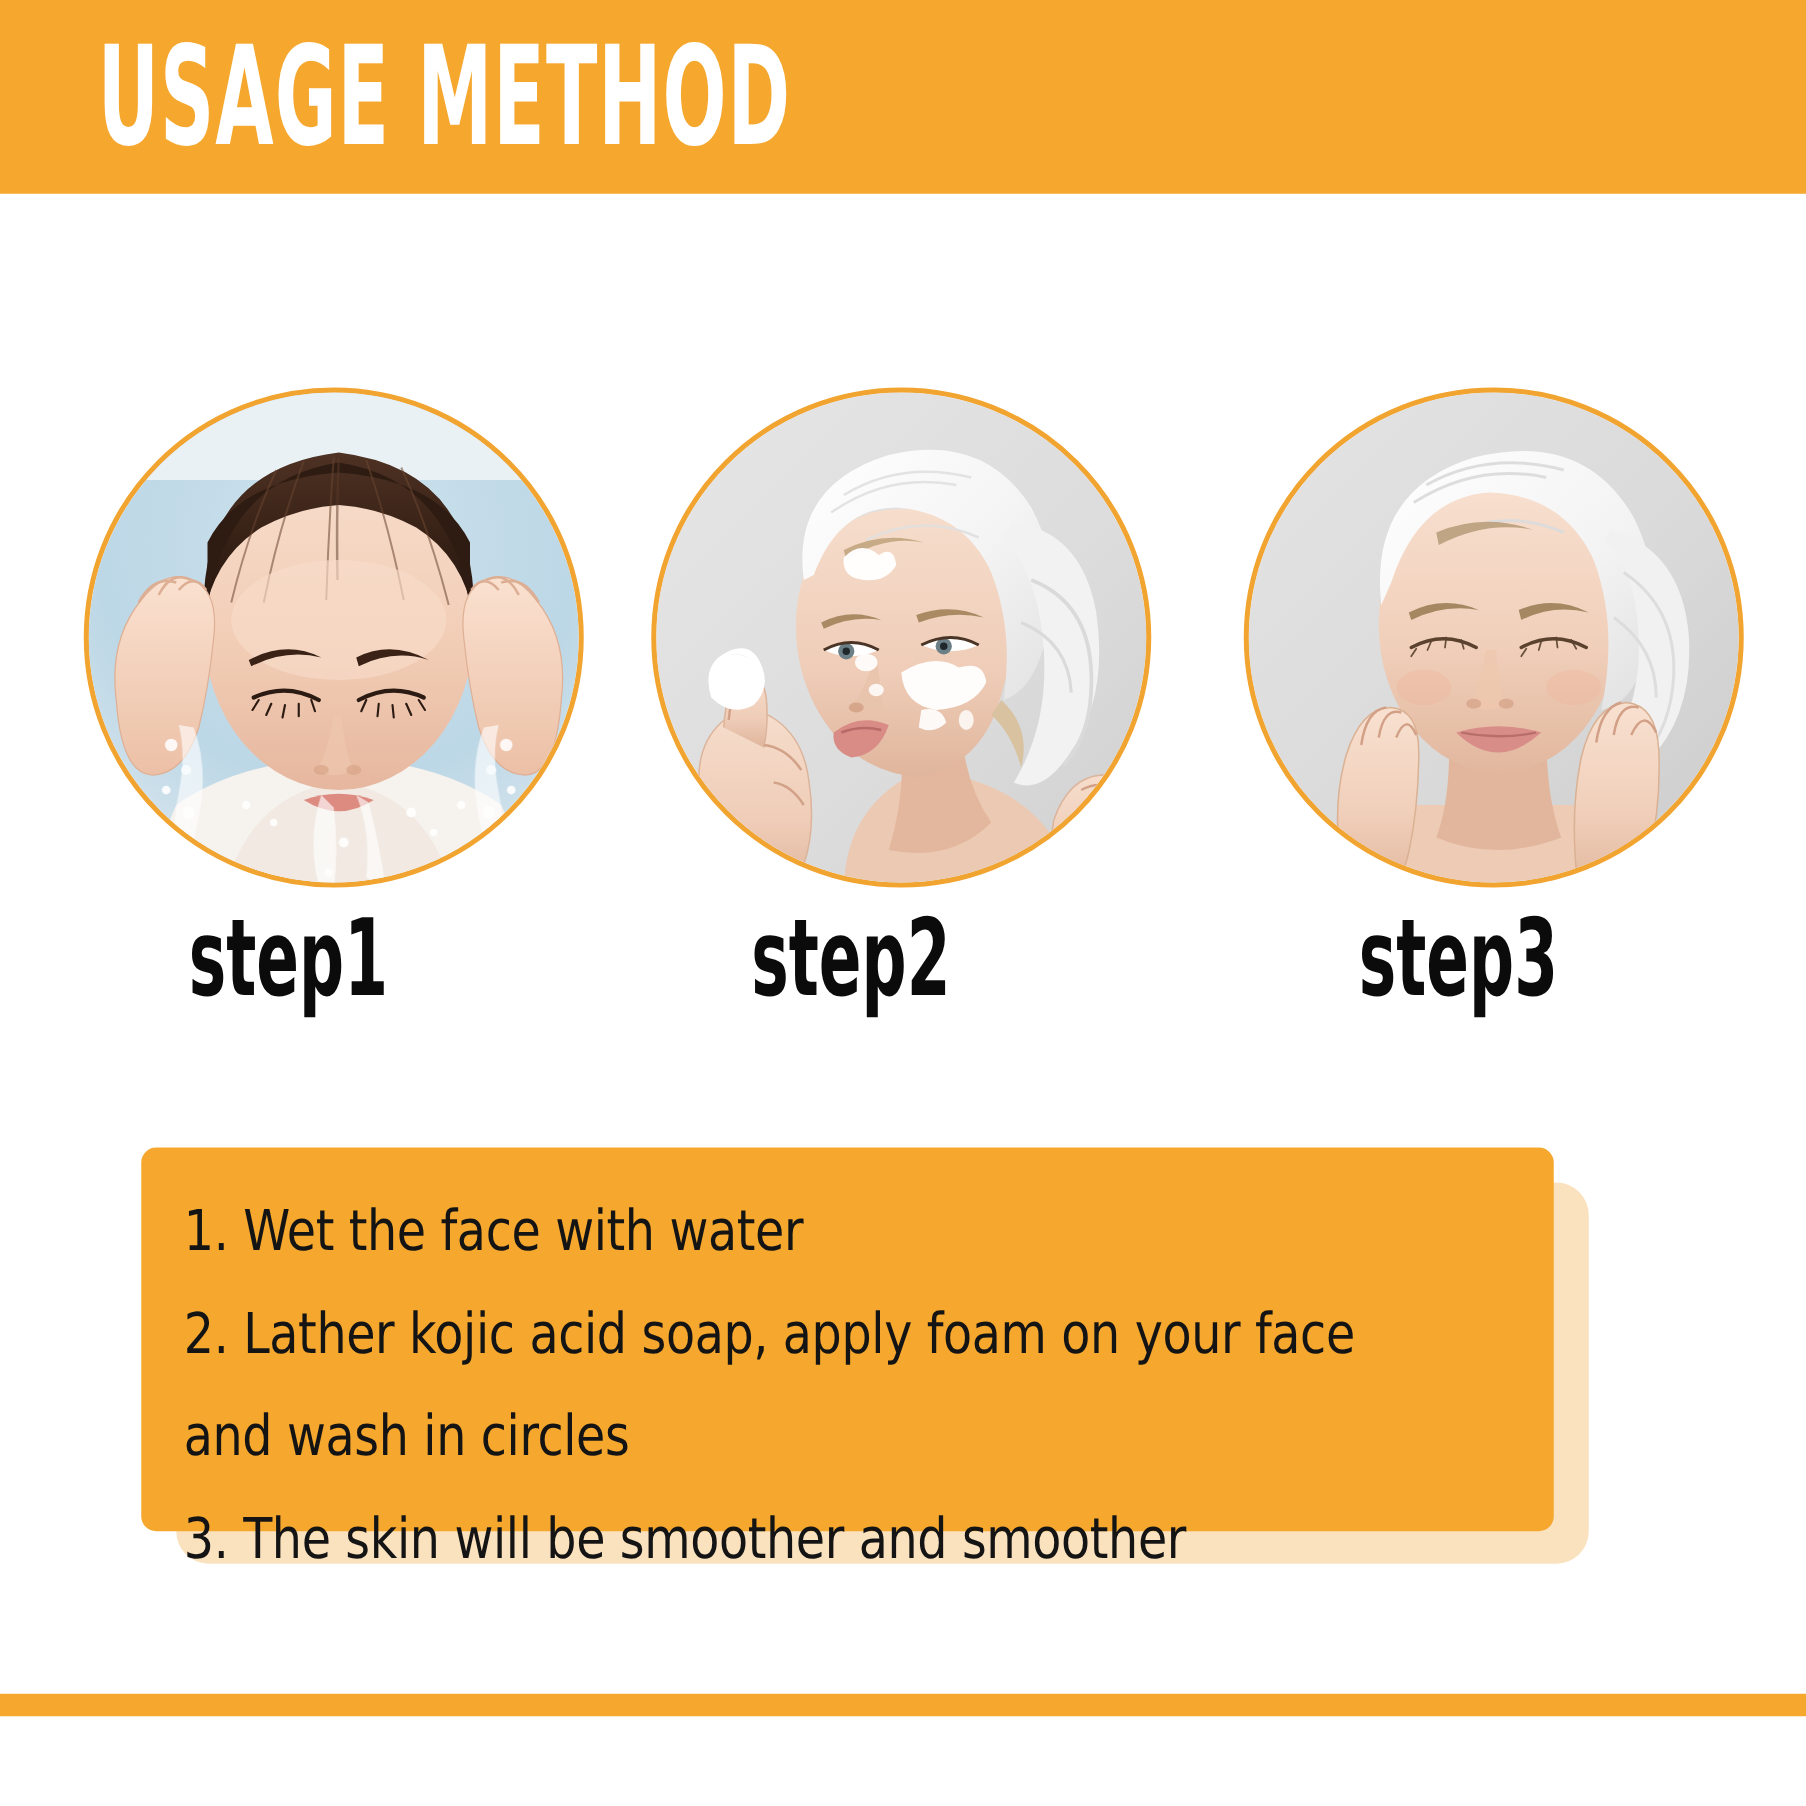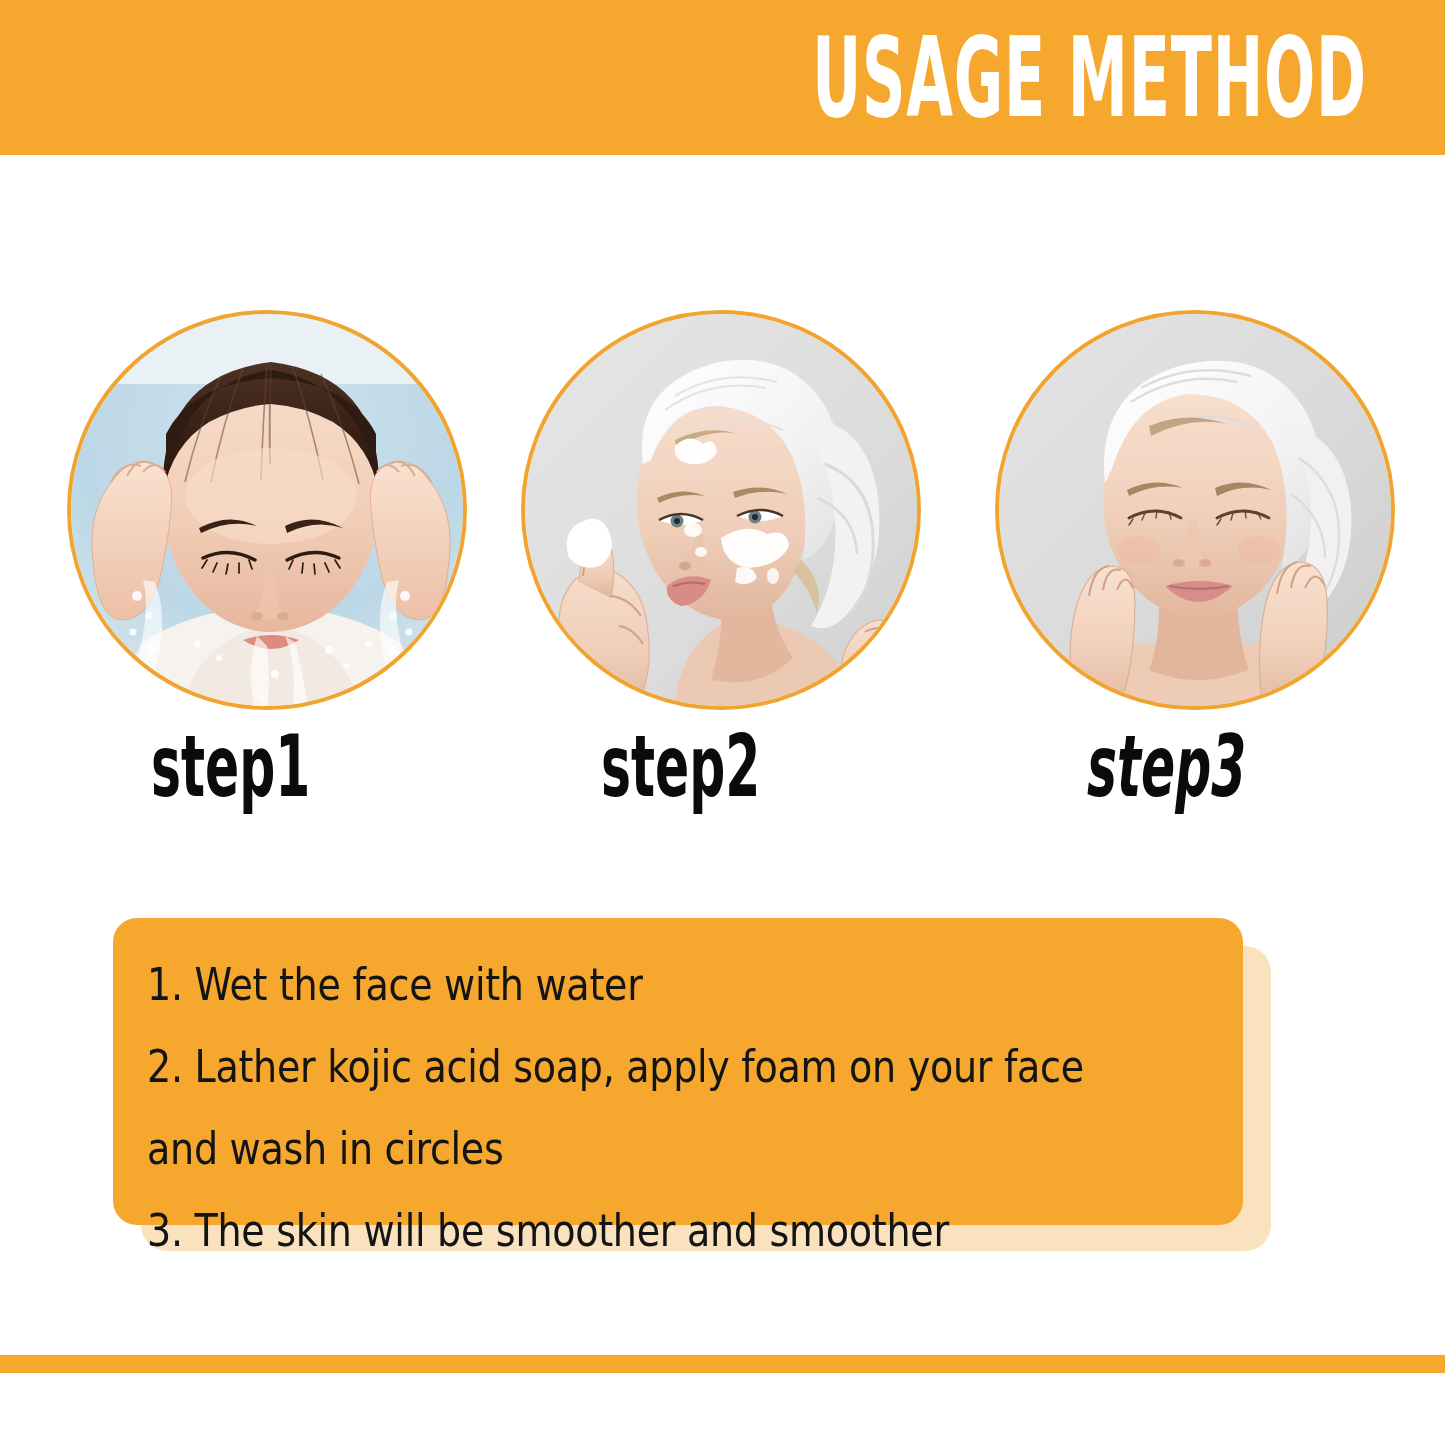--- a/index.html
+++ b/index.html
@@ -18,21 +18,21 @@
   
   .header-band {
     position: absolute;
     left: 0;
     top: 0;
     width: 1445px;
     height: 155px;
     background: #F5A72E;
     display: flex;
     align-items: center;
-    justify-content: flex-end;
+    justify-content: flex-start;
   }
   .header-title {
     color: #ffffff;
     font-family: "DejaVu Sans Condensed", "Liberation Sans Narrow", "Liberation Sans", sans-serif;
     font-weight: 700;
     font-size: 86px;
     line-height: 1;
     letter-spacing: 1px;
     transform: scaleX(0.78) scaleY(1.28);
     transform-origin: center center;
@@ -49,21 +49,21 @@
     height: 500px;
   }
   .step {
     position: absolute;
     top: 0;
     width: 405px;
     height: 500px;
   }
   .step-1 { left: 67px;  }
   .step-2 { left: 521px; }
-  .step-3 { left: 995px; font-style: italic; }
+  .step-3 { left: 995px; }
 
   .photo-circle {
     position: relative;
     width: 400px;
     height: 400px;
     border-radius: 50%;
     border: 4px solid #F2A430;
     box-sizing: border-box;
     overflow: hidden;
     background: #f0f0f0;
@@ -100,21 +100,21 @@
     background: #FAE2BF;
     border-radius: 26px;
   }
   .card {
     position: absolute;
     left: 113px;
     top: 918px;
     width: 1130px;
     height: 307px;
     background: #F5A72E;
-    border-radius: 24px;
+    border-radius: 12px;
     box-sizing: border-box;
     padding: 26px 34px 0 34px;
   }
   .card-line {
     color: #141414;
     font-family: "DejaVu Sans Condensed", "Liberation Sans", sans-serif;
     font-weight: 300;
     font-size: 45px;
     line-height: 82px;
     white-space: nowrap;

